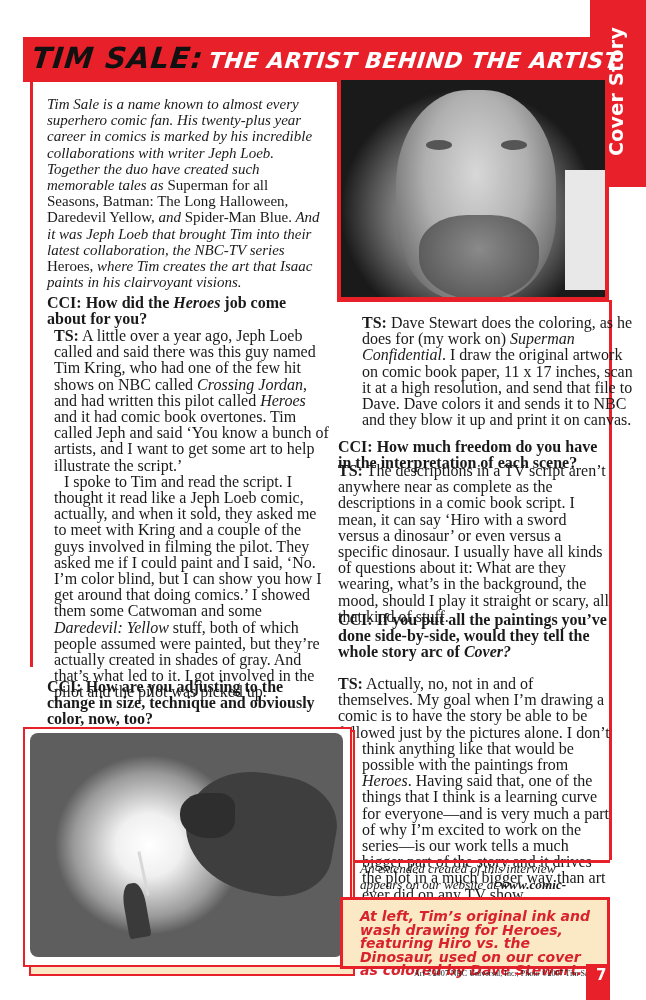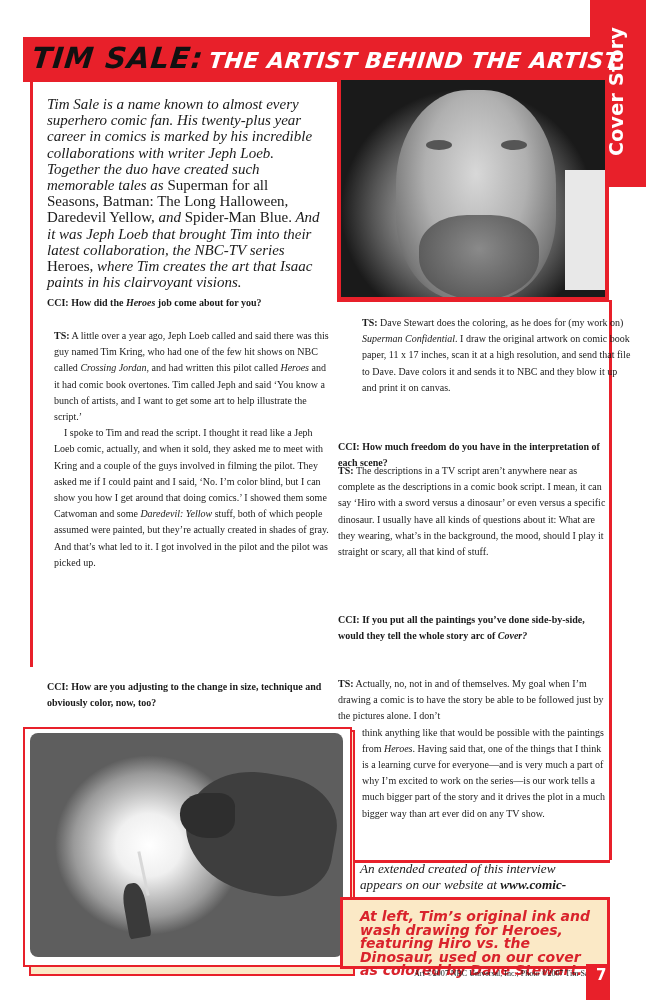--- a/index.html
+++ b/index.html
@@ -21,21 +21,21 @@
            background: radial-gradient(ellipse 60% 70% at 48% 60%, #c9c9c9 0%, #9a9a9a 35%, #555 60%, #1a1a1a 80%),
                        #222; overflow:hidden; }
   #photo .bg-right { position:absolute; right:0; top:90px; width:40px; height:120px; background:#e8e8e8; }
   #photo .face { position:absolute; left:55px; top:10px; width:160px; height:210px; border-radius:45% 45% 40% 40%;
                  background: radial-gradient(ellipse at 50% 40%, #d8d8d8 0%, #b0b0b0 45%, #7a7a7a 75%, #3a3a3a 100%); }
   #photo .beard { position:absolute; left:78px; top:135px; width:120px; height:85px; border-radius:40% 40% 50% 50%;
                   background: radial-gradient(ellipse at 50% 40%, #8a8a8a, #4a4a4a); }
   #photo .eye { position:absolute; top:60px; width:26px; height:10px; border-radius:50%; background:#555; }
   #intro { position:absolute; left:47px; top:96px; width:275px; font-size:15px; line-height:16.2px; font-style:italic; }
   #intro .up { font-style:normal; }
-  .qa { position:absolute; font-size:10px; line-height:16.2px; }
+  .qa { position:absolute; font-size:16px; line-height:16.2px; }
   .q { font-weight:bold; }
   .lbl { font-weight:bold; }
   #q1 { left:47px; top:295px; width:275px; }
   #a1 { left:54px; top:328px; width:275px; }
   #q4 { left:47px; top:679px; width:275px; }
   #a2 { left:338px; top:315px; width:272px;margin-left:24px; }
   #q2 { left:338px; top:430px; width:272px;margin-top:9px; }
   #a3 { left:338px; top:463px; width:272px; }
   #q3 { left:338px; top:612px; width:272px; }
   #a4 { left:338px; top:676px; width:272px; }

